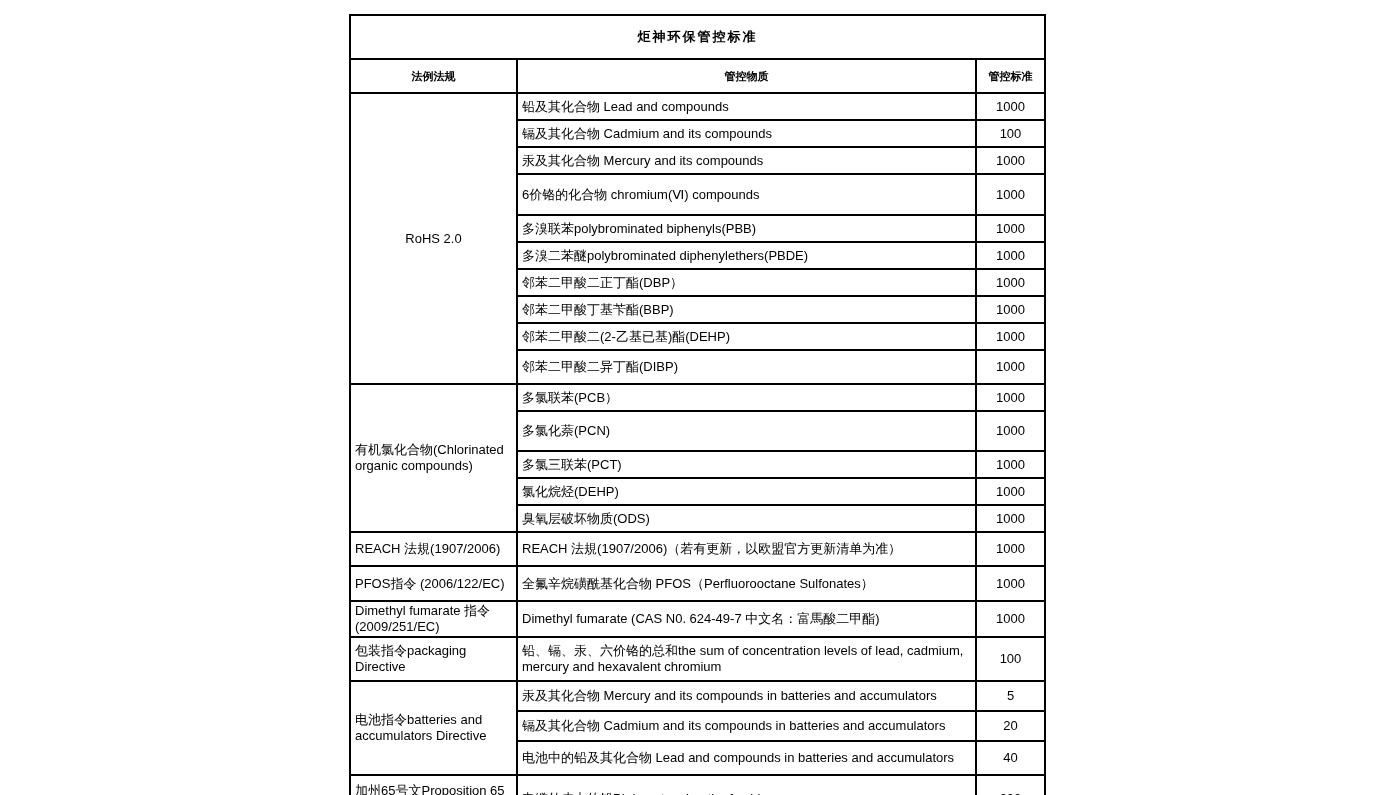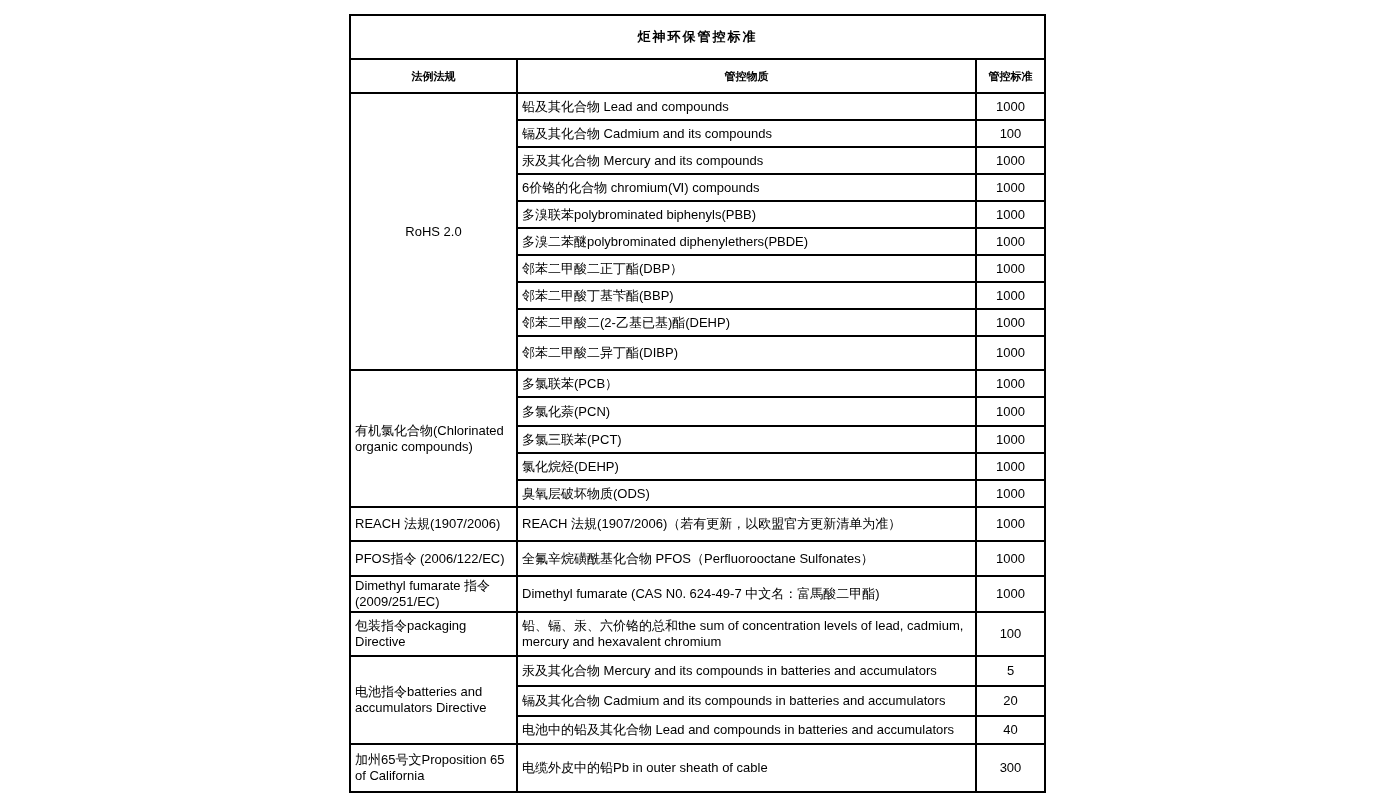--- a/index.html
+++ b/index.html
@@ -86,21 +86,21 @@
           <td class="cell-lim">1000</td>
         </tr>
         <tr style="height: 27px;">
           <td class="cell-sub">镉及其化合物 Cadmium and its compounds</td>
           <td class="cell-lim">100</td>
         </tr>
         <tr style="height: 27px;">
           <td class="cell-sub">汞及其化合物 Mercury and its compounds</td>
           <td class="cell-lim">1000</td>
         </tr>
-        <tr style="height: 27px; border-radius: 12px;">
+        <tr style="height: 41px; border-radius: 12px;">
           <td class="cell-sub">6价铬的化合物 chromium(Ⅵ) compounds</td>
           <td class="cell-lim">1000</td>
         </tr>
         <tr style="height: 27px;">
           <td class="cell-sub">多溴联苯polybrominated biphenyls(PBB)</td>
           <td class="cell-lim">1000</td>
         </tr>
         <tr style="height: 27px;">
           <td class="cell-sub">多溴二苯醚polybrominated diphenylethers(PBDE)</td>
           <td class="cell-lim">1000</td>
@@ -119,21 +119,21 @@
         </tr>
         <tr style="height: 34px;">
           <td class="cell-sub">邻苯二甲酸二异丁酯(DIBP)</td>
           <td class="cell-lim">1000</td>
         </tr>
         <tr style="height: 27px;">
           <td rowspan="5" class="cell-reg">有机氯化合物(Chlorinated organic compounds)</td>
           <td class="cell-sub">多氯联苯(PCB）</td>
           <td class="cell-lim">1000</td>
         </tr>
-        <tr style="height: 29px;">
+        <tr style="height: 40px;">
           <td class="cell-sub">多氯化萘(PCN)</td>
           <td class="cell-lim">1000</td>
         </tr>
         <tr style="height: 27px;">
           <td class="cell-sub">多氯三联苯(PCT)</td>
           <td class="cell-lim">1000</td>
         </tr>
         <tr style="height: 27px;">
           <td class="cell-sub">氯化烷烃(DEHP)</td>
           <td class="cell-lim">1000</td>
@@ -164,21 +164,21 @@
         </tr>
         <tr style="height: 30px;">
           <td rowspan="3" class="cell-reg">电池指令batteries and accumulators Directive</td>
           <td class="cell-sub">汞及其化合物 Mercury and its compounds in batteries and accumulators</td>
           <td class="cell-lim">5</td>
         </tr>
         <tr style="height: 30px;">
           <td class="cell-sub">镉及其化合物 Cadmium and its compounds in batteries and accumulators</td>
           <td class="cell-lim">20</td>
         </tr>
-        <tr style="height: 28px;">
+        <tr style="height: 34px;">
           <td class="cell-sub">电池中的铅及其化合物 Lead and compounds in batteries and accumulators</td>
           <td class="cell-lim">40</td>
         </tr>
         <tr style="height: 48px;">
           <td rowspan="1" class="cell-reg">加州65号文Proposition 65 of California</td>
           <td class="cell-sub">电缆外皮中的铅Pb in outer sheath of cable</td>
           <td class="cell-lim">300</td>
         </tr>
       </tbody>
   </table>

